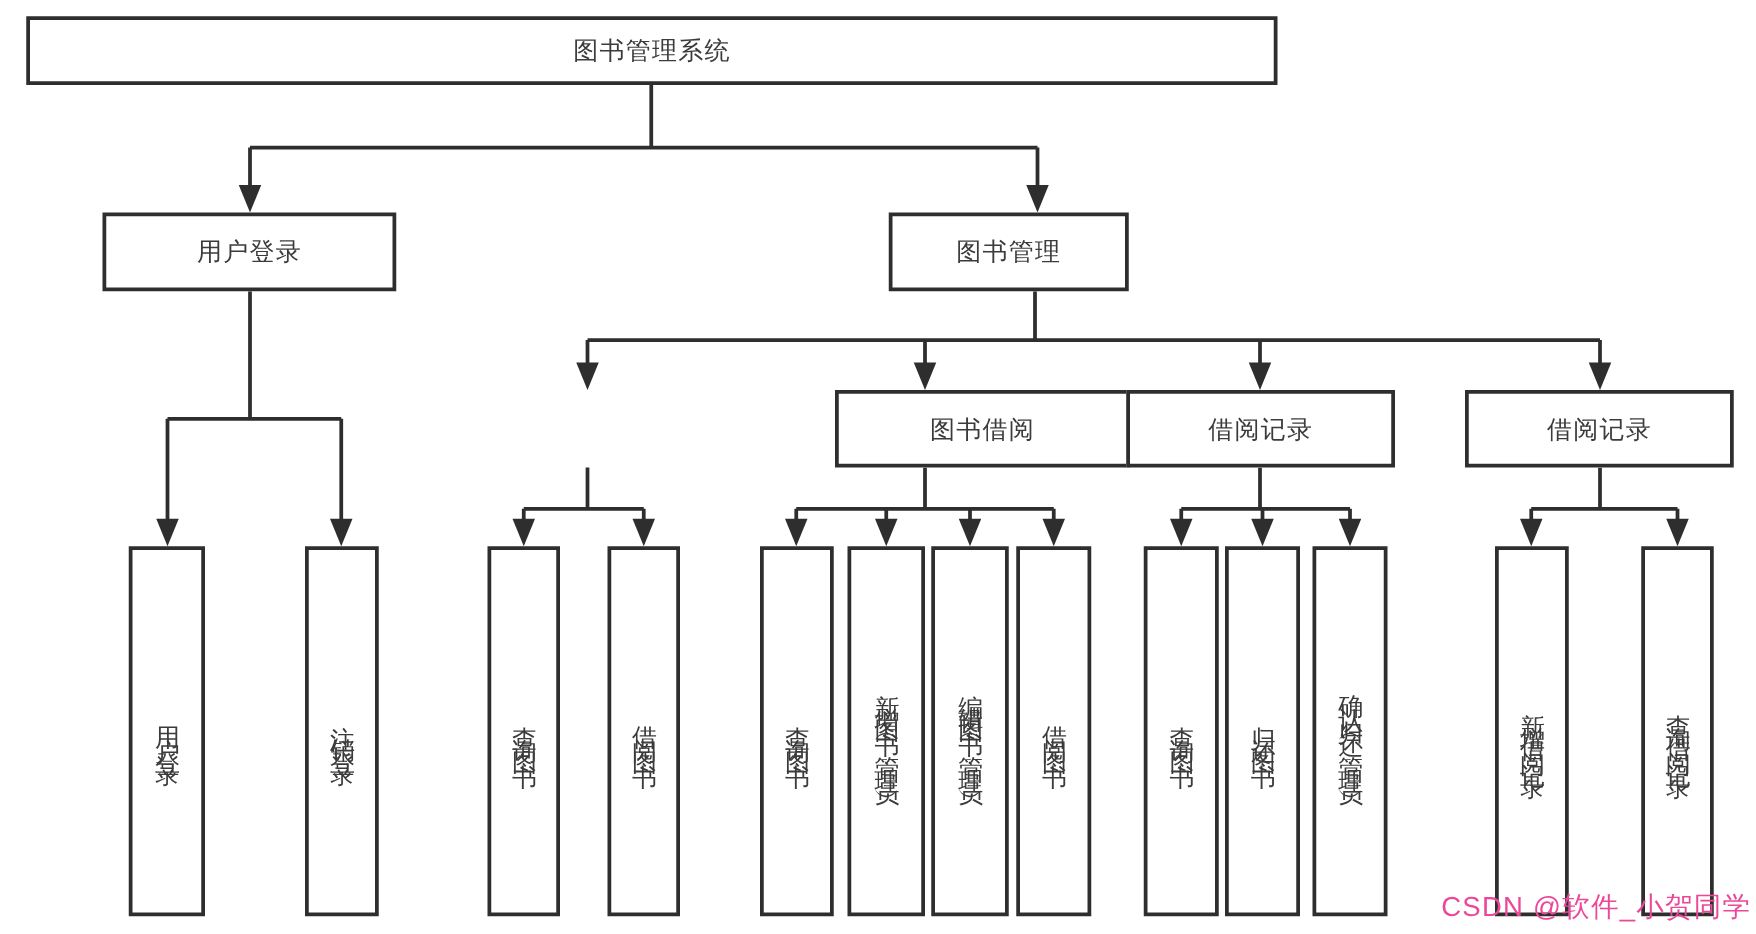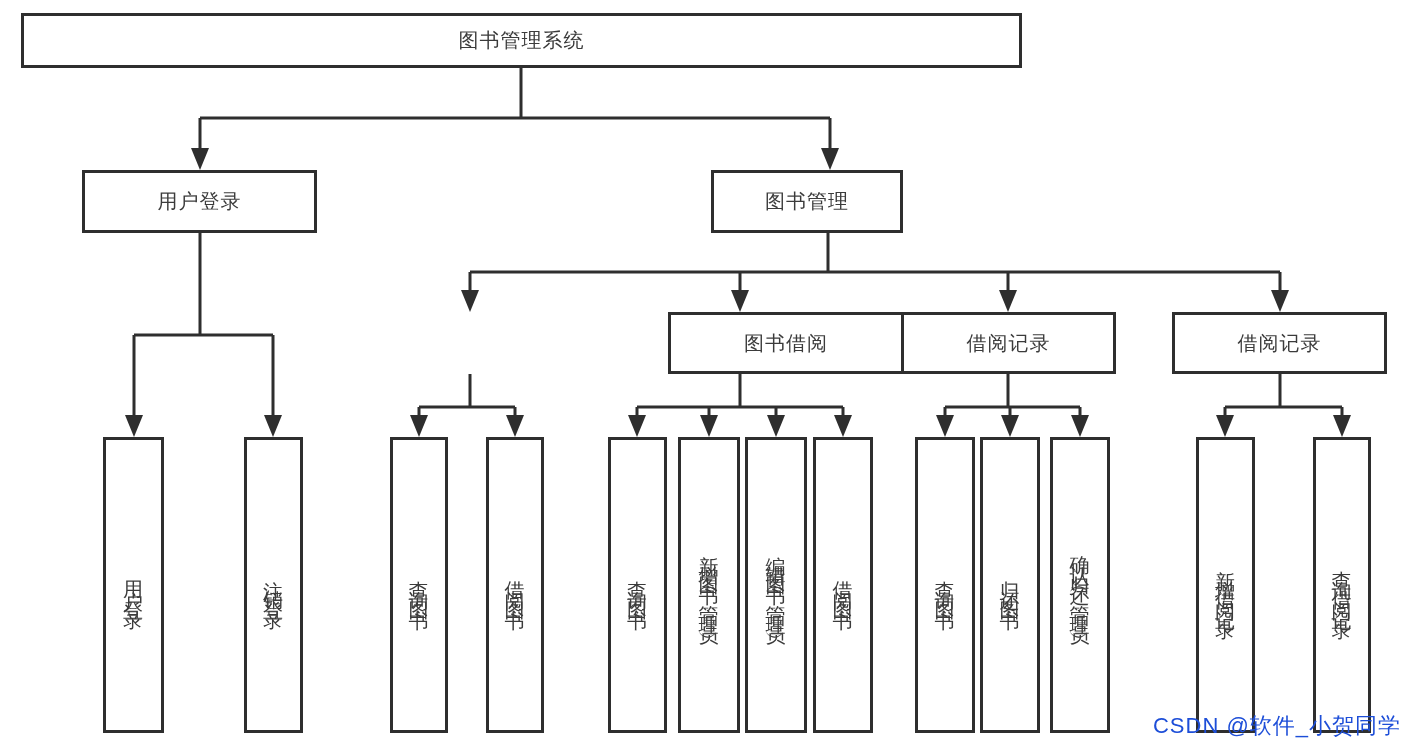--- a/index.html
+++ b/index.html
@@ -31,21 +31,21 @@
     font-size: 20px;
     letter-spacing: 10px;
     line-height: 1;
     white-space: nowrap;
   }
   .watermark {
     position: absolute;
     right: 4px;
     bottom: 6px;
     font-size: 22px;
-    color: #1d4ed8;
+    color: #ec4899;
     letter-spacing: 1px;
     z-index: 5;
     white-space: nowrap;
   }
 </style>
 </head>
 <body>
 
 <div class="canvas">
 

